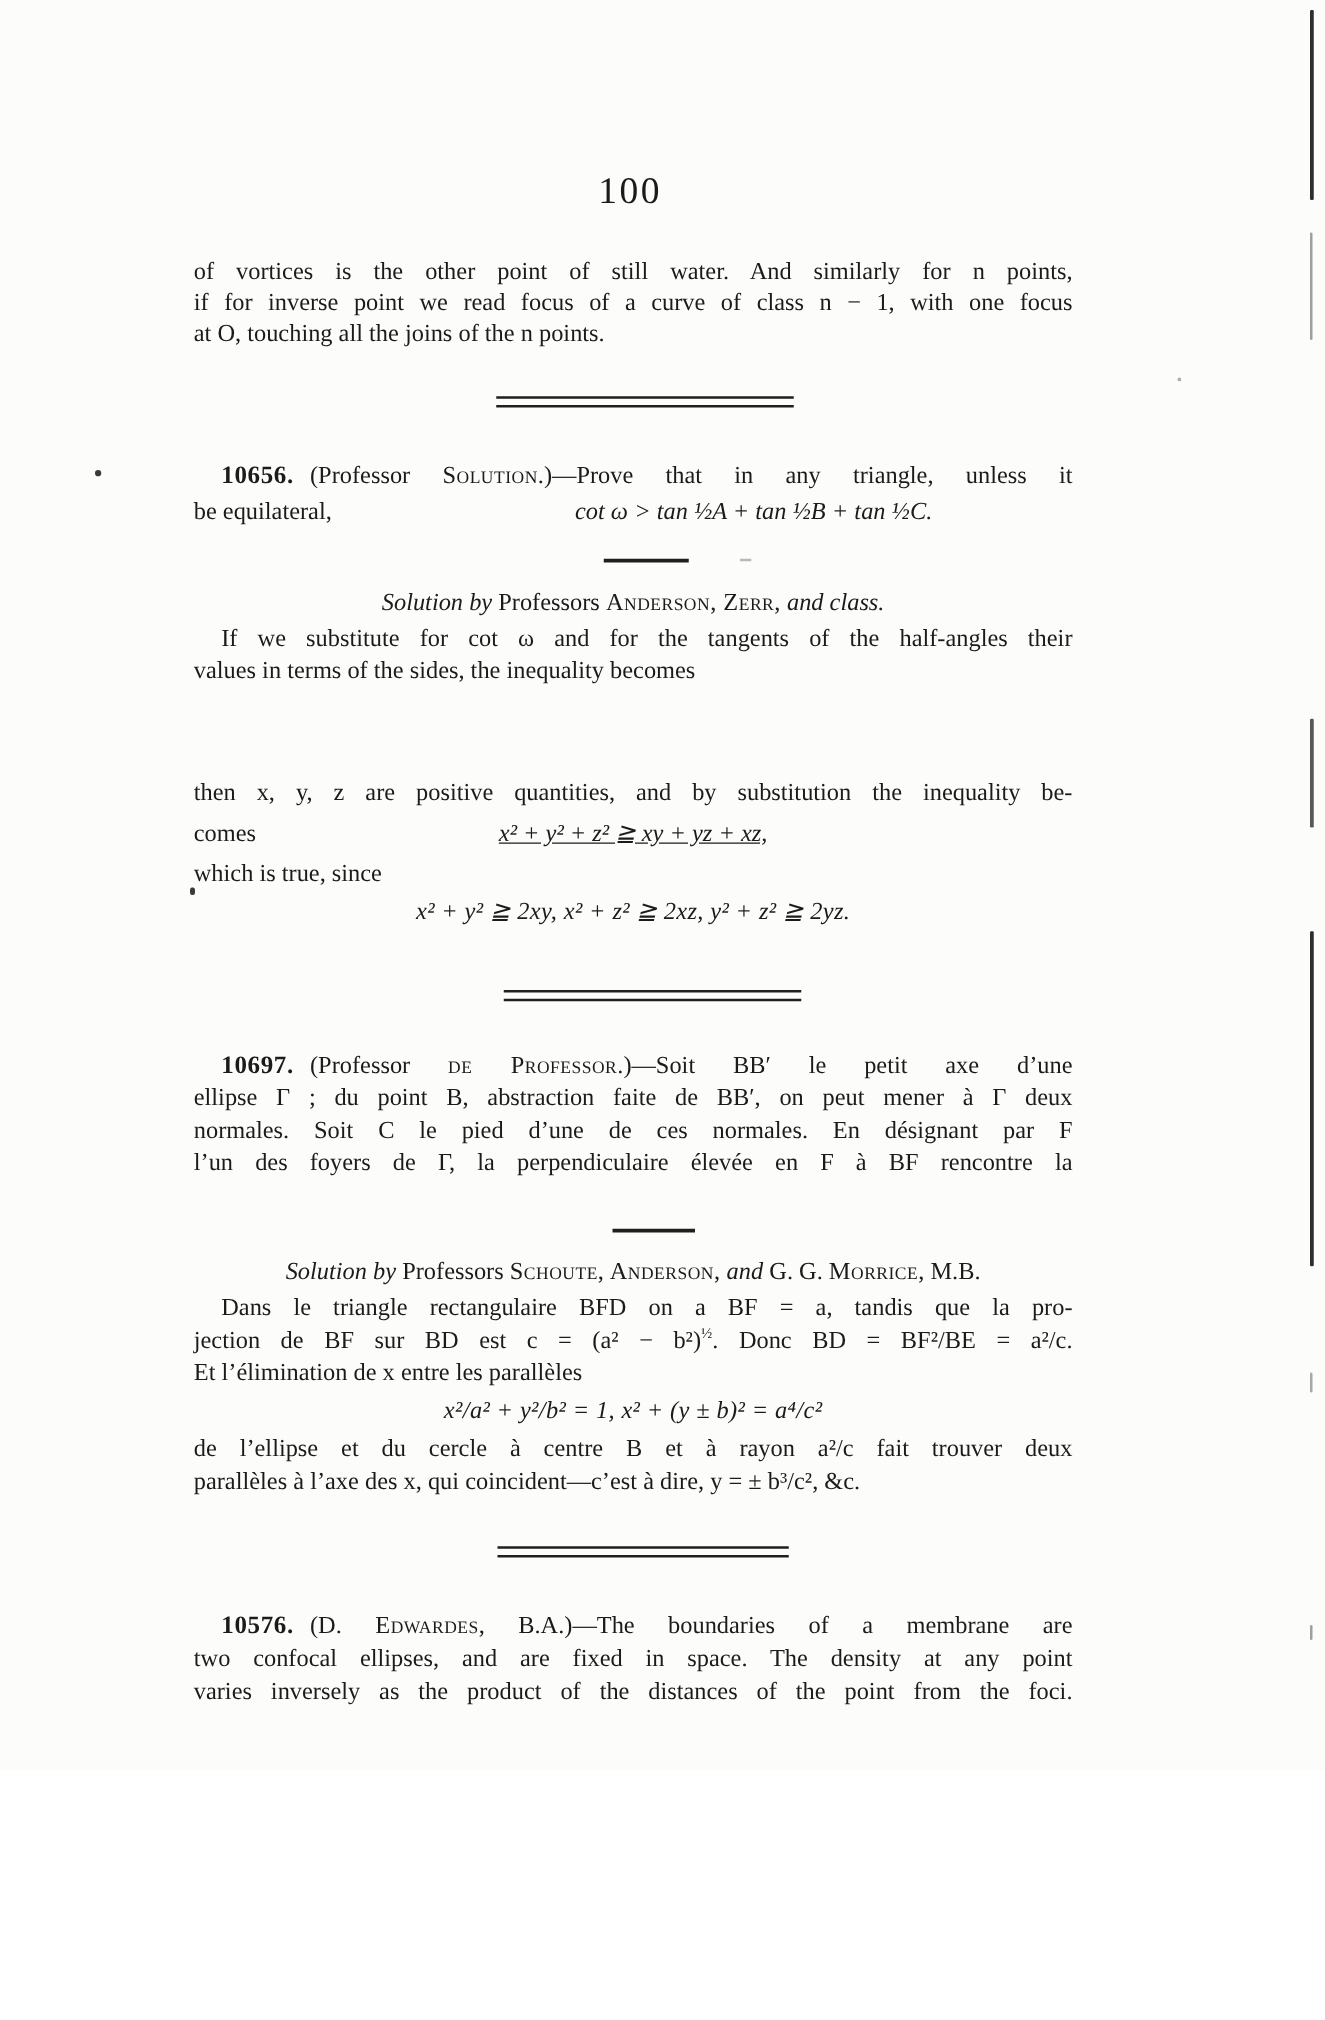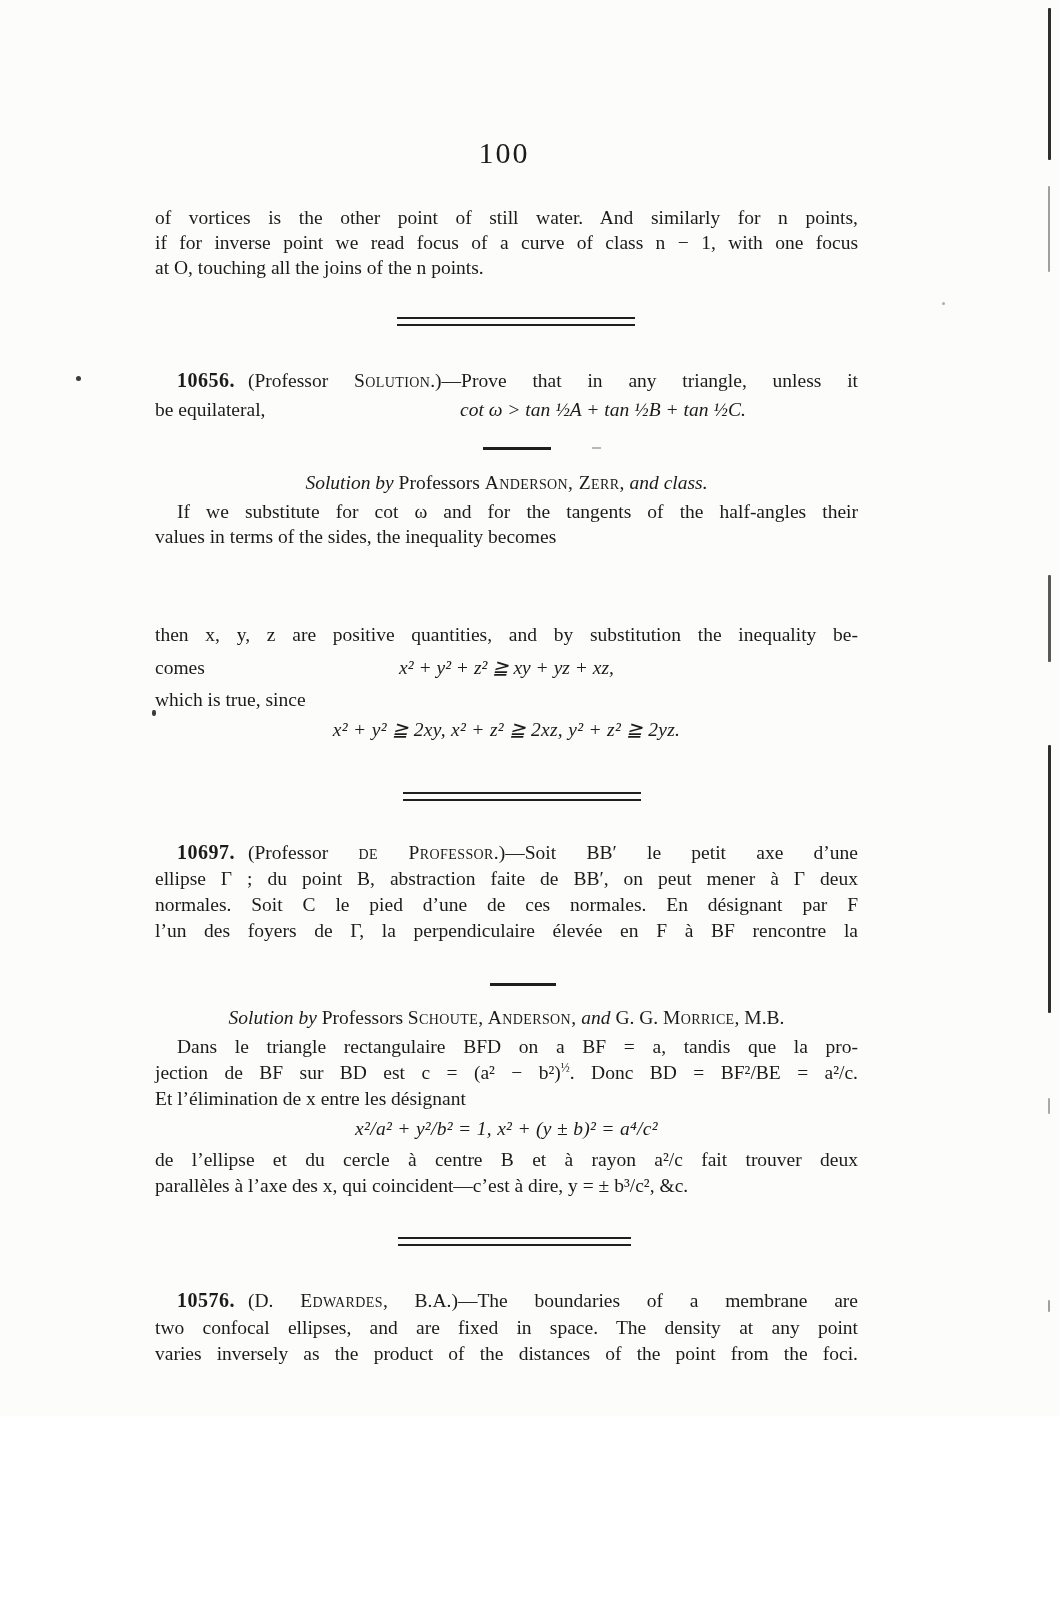--- a/index.html
+++ b/index.html
@@ -1,20 +1,20 @@
 <!DOCTYPE html>
 <html><head>
 <meta charset="utf-8">
 <style>
   html, body { margin:0; padding:0; background:#ffffff; }
   .page {
     position:relative; width:1060px; height:1416px;
     background:#fcfcfa; overflow:hidden;
     font-family:"Liberation Serif","DejaVu Serif",serif;
-    color:#1b1b1b; font-size:19.5px; line-height:25px;
+    color:#1b1b1b; font-size:19.5px; line-height:25px;text-decoration:underline;
   }
   .blk { position:absolute; left:155px; width:703px; box-sizing:border-box; }
   .jline { text-align:justify; text-align-last:justify; }
   .indent { padding-left:22px; }
   .center { text-align:center; }
   .num { font-weight:bold; font-size:20px; margin-right:13px; letter-spacing:.5px; }
   .sc { font-variant:small-caps; letter-spacing:.4px; }
   .it { font-style:italic; }
   .eq { font-style:italic; text-align:center; letter-spacing:.3px; }
   .labelled-eq { position:relative; text-align:center; }
@@ -90,21 +90,21 @@
   <div class="divider-short" style="top:983px; left:490px; width:66px;"></div>
 
   <div class="blk center" style="top:1005px">
     <span class="it">Solution by</span><span> Professors </span><span class="sc">Schoute, Anderson,</span><span class="it"> and </span><span>G. G. </span><span class="sc">Morrice</span><span>, M.B.</span>
   </div>
 
   <div class="blk jline indent" style="top:1034px">Dans le triangle rectangulaire BFD on a BF = a, tandis que la pro-</div>
   <div class="blk jline" style="top:1060px">
     <span>jection de BF sur BD est c = (a² − b²)</span><sup class="half">½</sup><span>.   Donc  BD = BF²/BE = a²/c.</span>
   </div>
-  <div class="blk" style="top:1086px">Et l’élimination de x entre les désignant</div>
+  <div class="blk" style="top:1086px">Et l’élimination de x entre les parallèles</div>
 
   <div class="blk eq" style="top:1116px">x²/a² + y²/b² = 1,   x² + (y ± b)² = a⁴/c²</div>
 
   <div class="blk jline" style="top:1147px">de l’ellipse et du cercle à centre B et à rayon a²/c fait trouver deux</div>
   <div class="blk" style="top:1173px">parallèles à l’axe des x, qui coincident—c’est à dire, y = ± b³/c², &amp;c.</div>
 
   <div class="divider-double" style="top:1237px; left:398px; width:233px;"></div>
 
   <div class="blk jline indent" style="top:1288px">
     <span class="num">10576.</span><span>(D. </span><span class="sc">Edwardes</span><span>, B.A.)—The boundaries of a membrane are</span>

